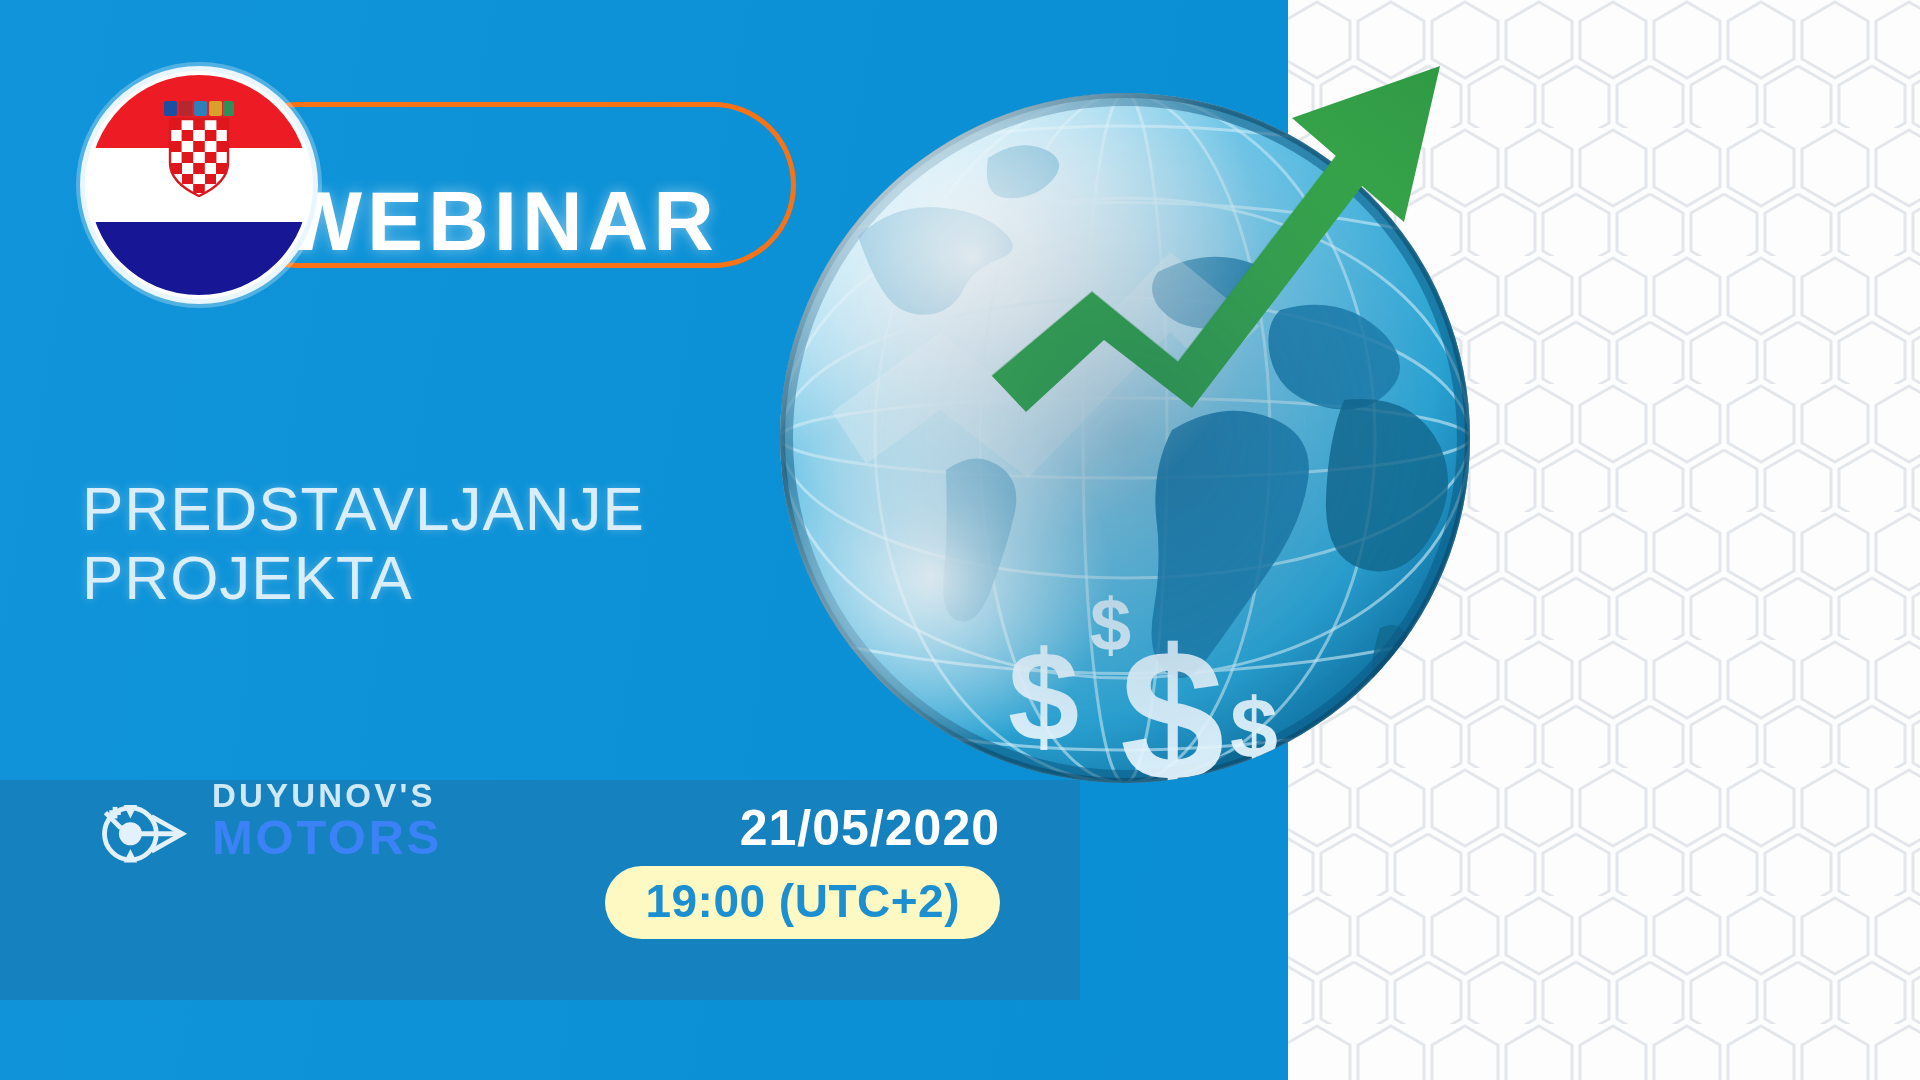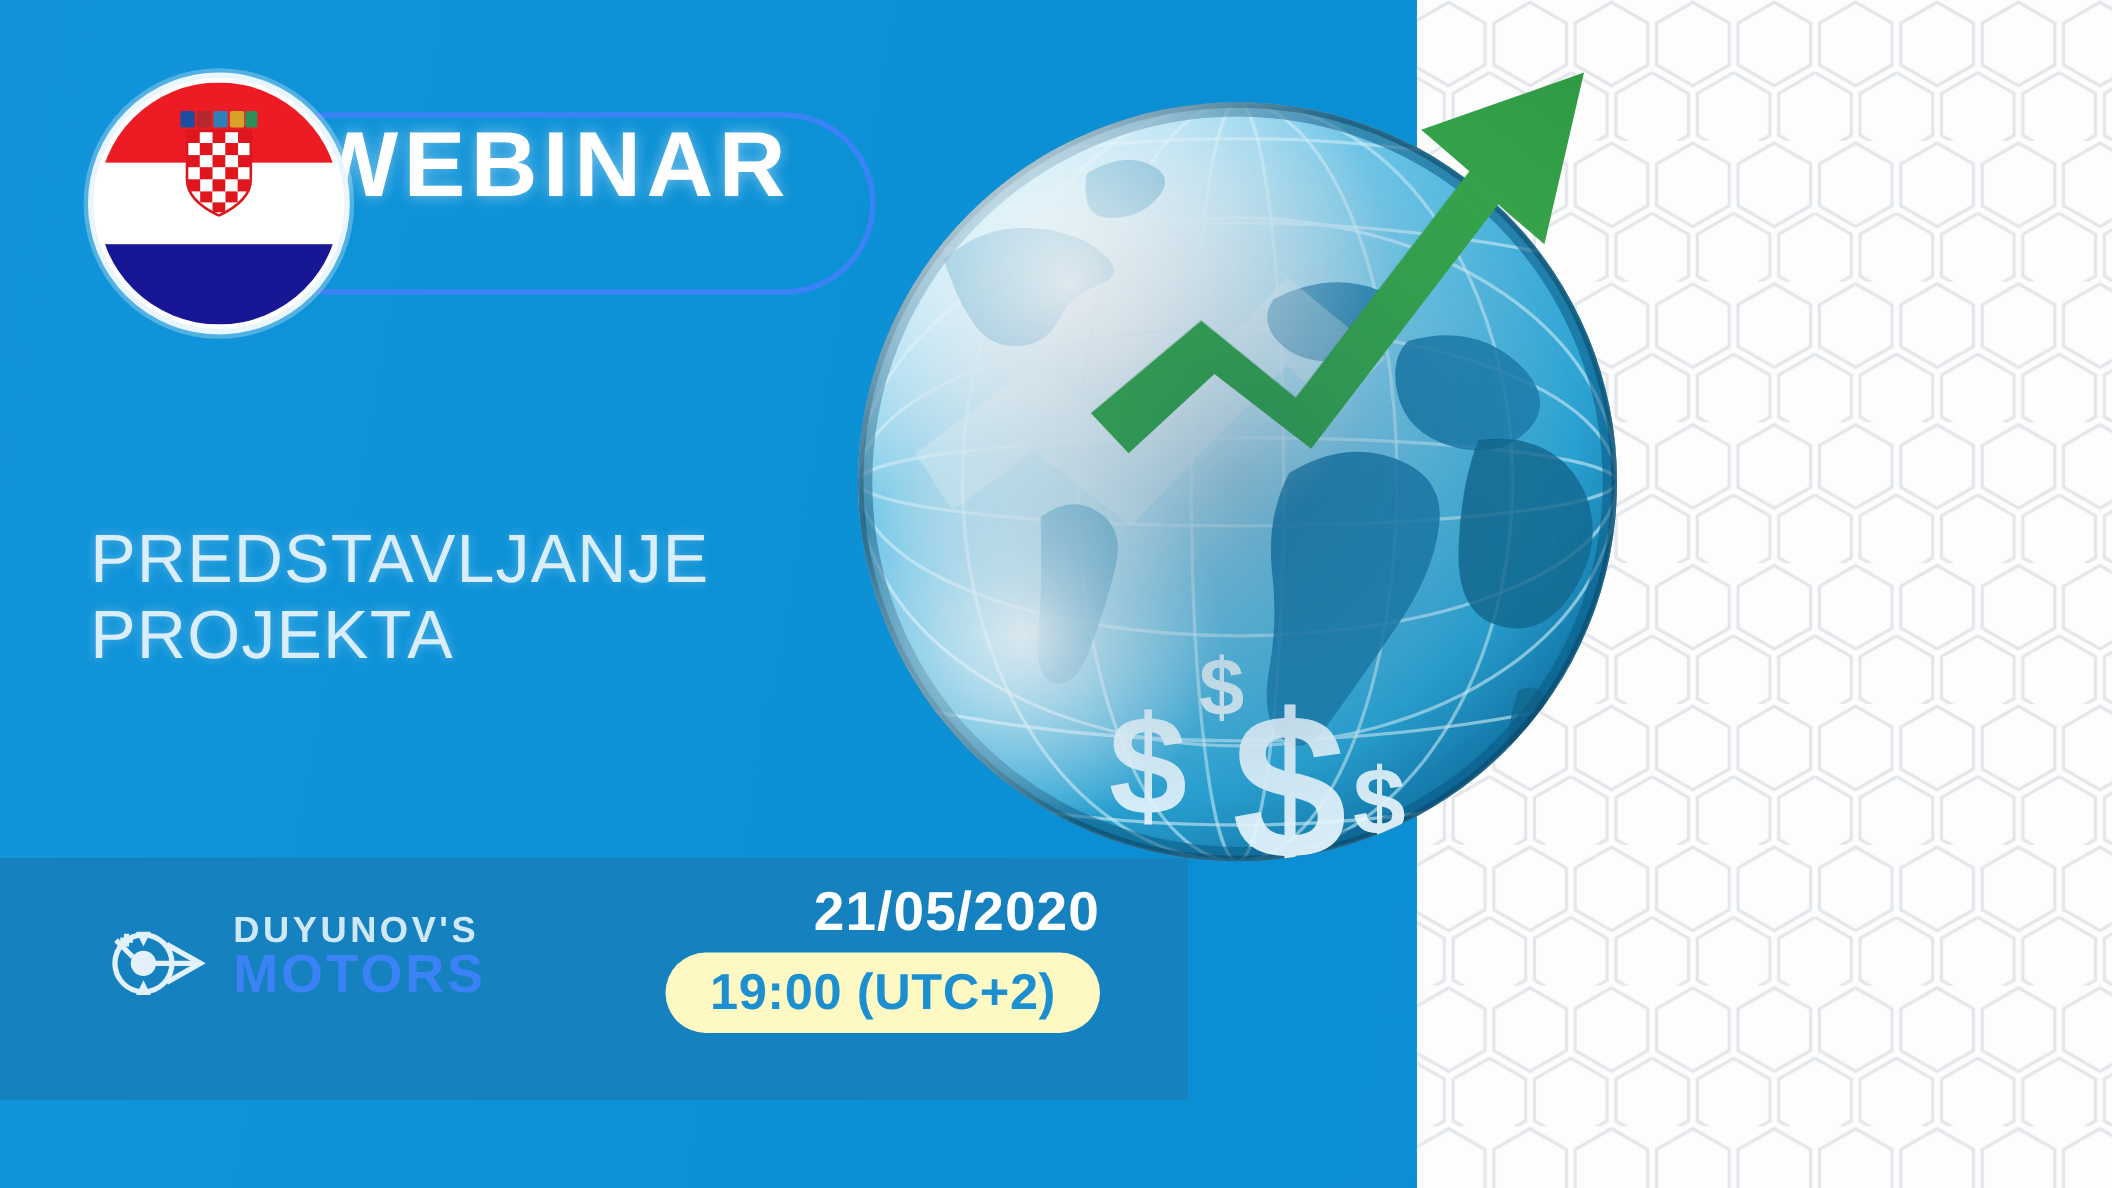--- a/index.html
+++ b/index.html
@@ -53,23 +53,23 @@
   .f-white { position:absolute; left:0; top:33.34%;  width:100%; height:33.34%; background:#ffffff; }
   .f-blue  { position:absolute; left:0; top:66.67%;  width:100%; height:33.33%; background:#171796; }
   .coat{
     position:absolute; left:50%; top:12%; transform:translateX(-50%);
     width:74px; height:96px;
   }
 
   
   .webinar-pill{
     position:absolute; left:216px; top:102px; width:580px; height:166px;
-    border:5px solid #3b82f6;
+    border:5px solid #f97316;
     border-radius:83px;
-    display:flex; align-items:flex-start; justify-content:flex-end;
+    display:flex; align-items:flex-end; justify-content:flex-end;
     padding-right:72px;
     z-index:4;
   }
   .webinar-text{
     font-size:84px; font-weight:bold; color:#ffffff;
     letter-spacing:5px; line-height:1;
     text-shadow:0 0 14px rgba(255,255,255,.45);
   }
 
   
@@ -77,22 +77,22 @@
     position:absolute; left:82px; top:474px; width:780px;
     font-size:62px; font-weight:400; line-height:1.115;
     color:#d9eefa; letter-spacing:1px;
     text-shadow:0 0 10px rgba(220,240,252,.35);
     z-index:4;
   }
   .subtitle div{ white-space:nowrap; }
 
   
   .brand{
-    position:absolute; left:92px; top:822px;
-    display:flex; align-items:center; gap:24px; z-index:6;
+    position:absolute; left:92px; top:780px;
+    display:flex; gap:24px; z-index:6;
   }
   .brand-mark{ width:96px; height:96px; flex:0 0 96px; }
   .brand-words{ display:flex; flex-direction:column; line-height:.97; }
   .brand-line1{
     font-size:33px; font-weight:bold; color:#cfe8f6;
     letter-spacing:3.2px;
   }
   .brand-line2{
     font-size:49px; font-weight:bold; color:#3b82f6;
     letter-spacing:2.6px; margin-top:2px;

